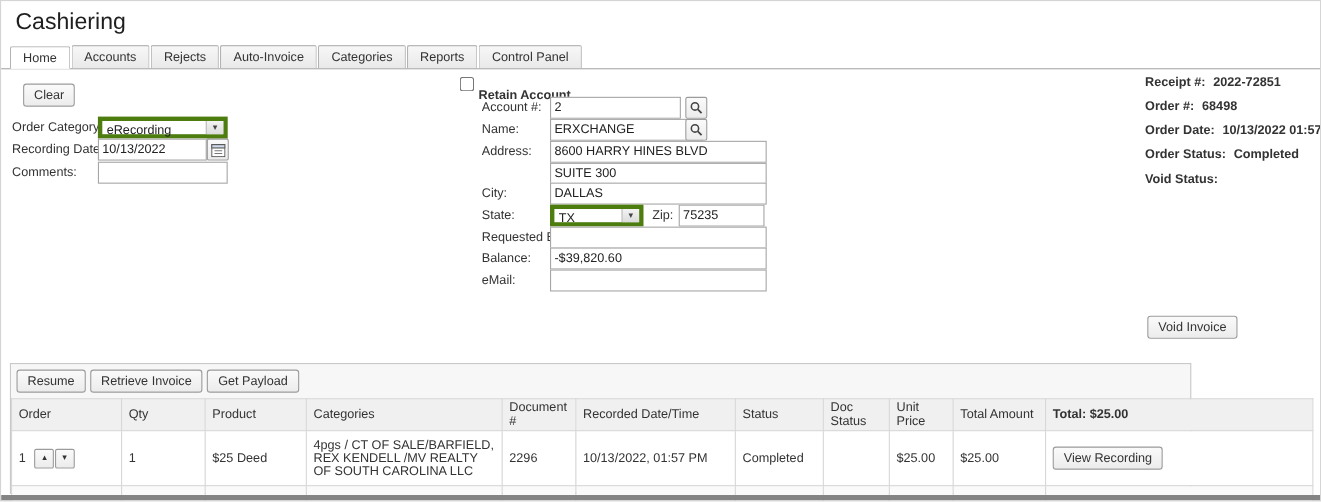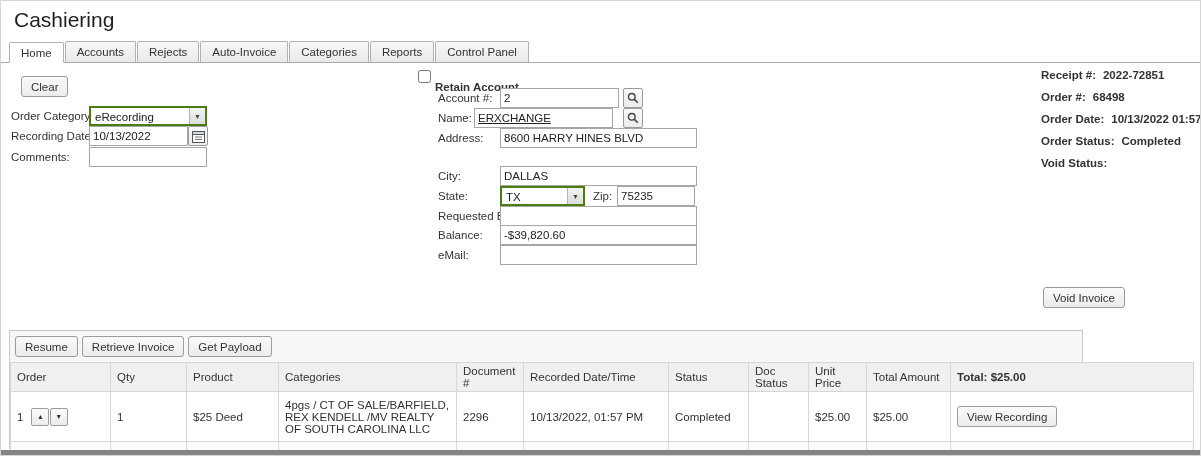--- a/index.html
+++ b/index.html
@@ -18,21 +18,21 @@
 
   .lbl { position: absolute; font-size: 11.5px; color: #333; white-space: nowrap; }
   .bold { font-weight: bold; }
   .inp { position: absolute; height: 20px; border: 1px solid #a6a6a6; font-family: inherit;
          font-size: 11.5px; padding: 0 3px; color: #222; background: #fff; }
   .btn { position: absolute; display: inline-flex; align-items: center; justify-content: center;
          background: linear-gradient(#fafafa, #ececec); border: 1px solid #9b9b9b; border-radius: 3px;
          font-family: inherit; font-size: 11.5px; color: #333; padding: 0 9px; height: 21px; cursor: default; }
   .icon-btn { width: 20px; padding: 0; border-radius: 2px; }
 
-  .combo { position: absolute; height: 20px; background: #fff; border: 2px solid #4d7c0f;
+  .combo { position: absolute; height: 20px; background: #fff; border: 4px solid #4d7c0f;
            font-size: 11.5px; color: #222; }
   .combo .val { position: absolute; left: 4px; top: 3px; }
   .combo .arrow-box { position: absolute; right: 0; top: 0; bottom: 0; width: 16px;
            background: linear-gradient(#f3f3f3, #dcdcdc); border-left: 1px solid #b5b5b5;
            display: flex; align-items: center; justify-content: center; font-size: 7px; color: #444; }
 
   .chk { position: absolute; width: 13px; height: 13px; margin: 0; }
 
   .info-line { position: absolute; left: 1040px; font-size: 11.5px; font-weight: bold;
                color: #333; white-space: nowrap; }
@@ -103,30 +103,31 @@
   <span class="lbl" style="left:437px; top:91px;">Account #:</span>
   <input class="inp" style="left: 499px; top: 87px; width: 119px;" value="2">
   <button class="btn icon-btn" style="left:622px; top:87px; height:20px;">
     <svg width="12" height="12" viewBox="0 0 12 12">
       <circle cx="4.8" cy="4.8" r="3.3" fill="none" stroke="#444" stroke-width="1.4"></circle>
       <line x1="7.4" y1="7.4" x2="10.8" y2="10.8" stroke="#444" stroke-width="1.6"></line>
     </svg>
   </button>
 
   <span class="lbl" style="left:437px; top:111px;">Name:</span>
-  <input class="inp" style="left: 473px; top: 107px; width: 139px; text-decoration: underline;" value="ERXCHANGE">
+  <input class="inp" style="left: 499px; top: 107px; width: 139px;" value="ERXCHANGE">
   <button class="btn icon-btn" style="left:622px; top:107px; height:20px;">
     <svg width="12" height="12" viewBox="0 0 12 12">
       <circle cx="4.8" cy="4.8" r="3.3" fill="none" stroke="#444" stroke-width="1.4"></circle>
       <line x1="7.4" y1="7.4" x2="10.8" y2="10.8" stroke="#444" stroke-width="1.6"></line>
     </svg>
   </button>
 
   <span class="lbl" style="left:437px; top:131px;">Address:</span>
   <input class="inp" style="left: 499px; top: 127px; width: 197px;" value="8600 HARRY HINES BLVD">
+  <input class="inp" style="left: 499px; top: 147px; width: 197px;" value="SUITE 300">
 
   <span class="lbl" style="left:437px; top:169px;">City:</span>
   <input class="inp" style="left: 499px; top: 165px; width: 197px;" value="DALLAS">
 
   <span class="lbl" style="left:437px; top:189px;">State:</span>
   <div class="combo" style="left:499px; top:185px; width:85px;">
     <span class="val">TX</span>
     <span class="arrow-box">▼</span>
   </div>
   <span class="lbl" style="left:592px; top:189px;">Zip:</span>

